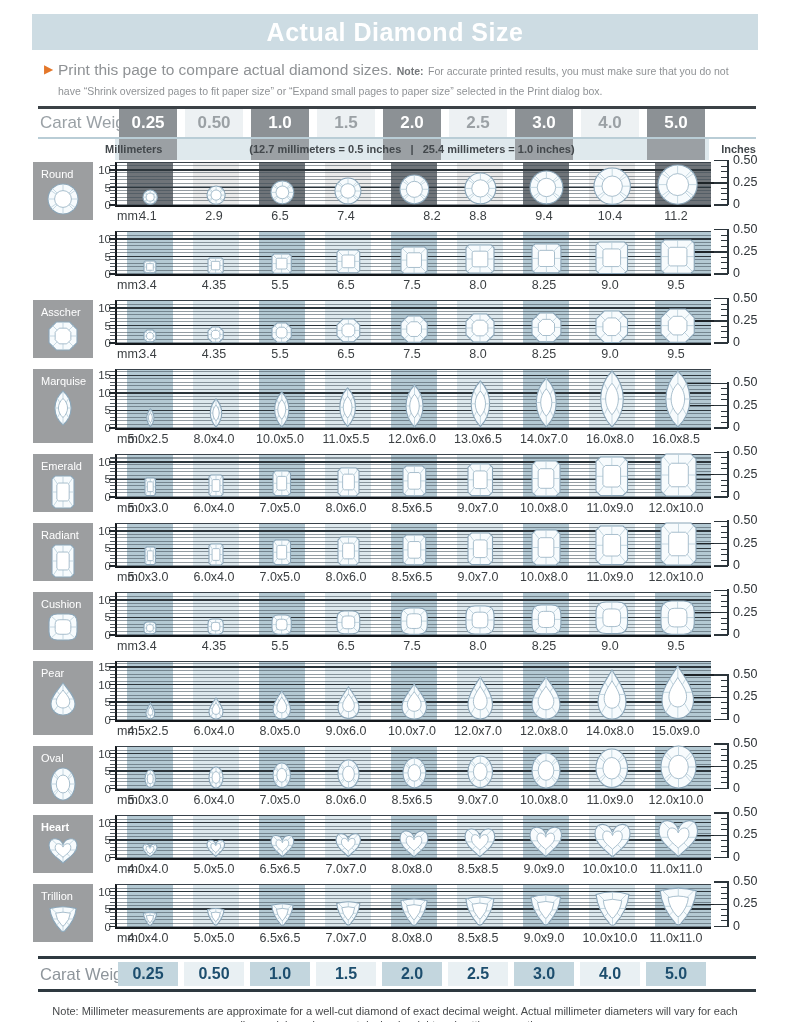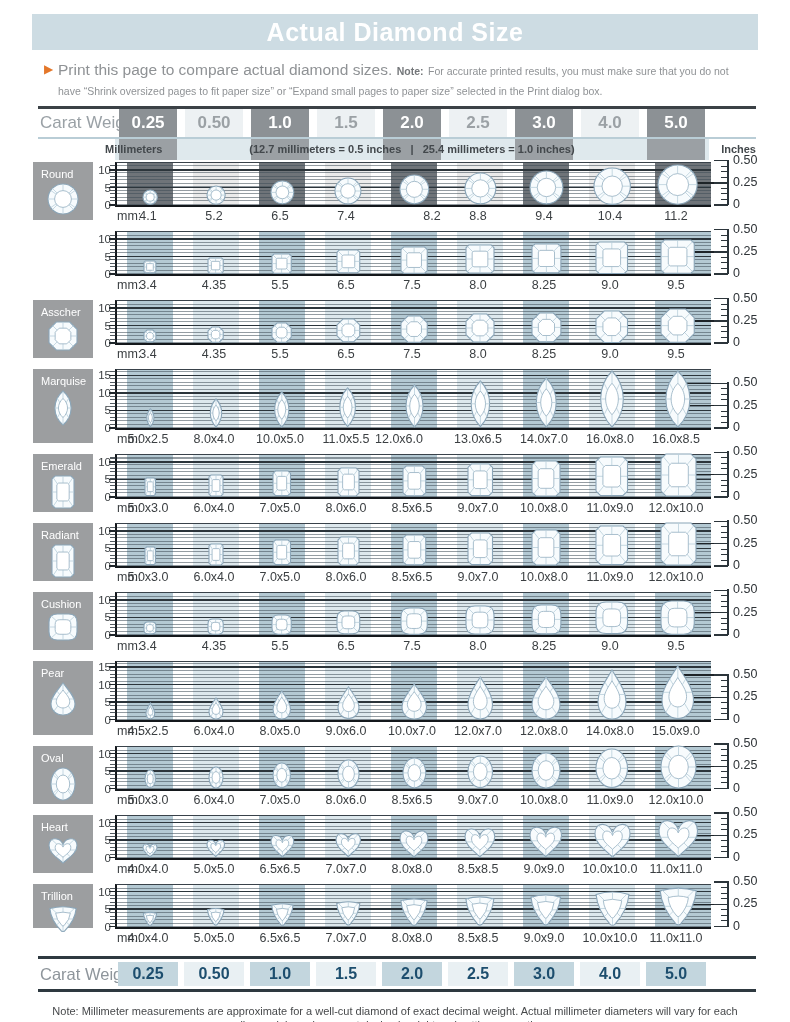--- a/index.html
+++ b/index.html
@@ -320,21 +320,21 @@
           <div class="rtick major" style="left: 3px; width: 14px; bottom: 43.7px;"></div>
           <div class="rlabel" style="bottom: 37.45px;">0.50</div>
           <div class="rlabel" style="bottom: 15.225px;">0.25</div>
           <div class="rlabel" style="bottom: -7px;">0</div>
         </div>
         <div class="leader" style="left: 556px; width: 46px; bottom: 21.475px;"></div>
       </div>
       <div class="mmrow" style="top: 47px;">
         <span class="mm-prefix">mm:</span>
         <span class="mm-val" style="left: 33px;">4.1</span>
-        <span class="mm-val" style="left: 99px;">5.2</span>
+        <span class="mm-val" style="left: 99px;">2.9</span>
         <span class="mm-val" style="left: 165px;">6.5</span>
         <span class="mm-val" style="left: 231px;">7.4</span>
         <span class="mm-val" style="left: 297px; margin-left: 20px;">8.2</span>
         <span class="mm-val" style="left: 363px;">8.8</span>
         <span class="mm-val" style="left: 429px;">9.4</span>
         <span class="mm-val" style="left: 495px;">10.4</span>
         <span class="mm-val" style="left: 561px;">11.2</span>
       </div>
     </div>
     <div class="dia-row" style="height: 64px;">
@@ -969,21 +969,21 @@
         </div>
         <div class="leader" style="left: 556px; width: 46px; bottom: 21.475px;"></div>
         <div class="leader" style="left: 556px; width: 46px; bottom: 43.7px;"></div>
       </div>
       <div class="mmrow" style="top: 62.75px;">
         <span class="mm-prefix">mm:</span>
         <span class="mm-val" style="left: 33px;">5.0x2.5</span>
         <span class="mm-val" style="left: 99px;">8.0x4.0</span>
         <span class="mm-val" style="left: 165px;">10.0x5.0</span>
         <span class="mm-val" style="left: 231px;">11.0x5.5</span>
-        <span class="mm-val" style="left: 284px;">12.0x6.0</span>
+        <span class="mm-val" style="left: 297px;">12.0x6.0</span>
         <span class="mm-val" style="left: 363px;">13.0x6.5</span>
         <span class="mm-val" style="left: 429px;">14.0x7.0</span>
         <span class="mm-val" style="left: 495px;">16.0x8.0</span>
         <span class="mm-val" style="left: 561px;">16.0x8.5</span>
       </div>
     </div>
     <div class="dia-row" style="height: 64px;">
       <div class="shape-box" style="height: 58px;"><span class="shape-name">Emerald</span><span class="shape-icon"><svg width="22.0" height="32.0" viewBox="0 0 22.0 32.0" style="overflow:visible;display:block">
             <defs>
               <clipPath id="cp41">
@@ -2096,21 +2096,21 @@
         <span class="mm-val" style="left: 165px;">7.0x5.0</span>
         <span class="mm-val" style="left: 231px;">8.0x6.0</span>
         <span class="mm-val" style="left: 297px;">8.5x6.5</span>
         <span class="mm-val" style="left: 363px;">9.0x7.0</span>
         <span class="mm-val" style="left: 429px;">10.0x8.0</span>
         <span class="mm-val" style="left: 495px;">11.0x9.0</span>
         <span class="mm-val" style="left: 561px;">12.0x10.0</span>
       </div>
     </div>
     <div class="dia-row" style="height: 64px;">
-      <div class="shape-box" style="height: 58px;"><span class="shape-name">Heart</span><span class="shape-icon"><svg width="28.0" height="26.0" viewBox="0 0 28.0 26.0" style="overflow:visible;display:block">
+      <div class="shape-box" style="height: 58px; font-weight: bold;"><span class="shape-name">Heart</span><span class="shape-icon"><svg width="28.0" height="26.0" viewBox="0 0 28.0 26.0" style="overflow:visible;display:block">
             <defs>
               <clipPath id="cp91">
                 <path d="M 14 7.8 C 11.76 0.52 0 -1.3 0 8.58 C 0 16.12 8.4 20.8 14 26 C 19.599999999999998 20.8 28 16.12 28 8.58 C 28 -1.3 16.24 0.52 14 7.8 Z"></path>
               </clipPath>
             </defs>
             <path d="M 14 7.8 C 11.76 0.52 0 -1.3 0 8.58 C 0 16.12 8.4 20.8 14 26 C 19.599999999999998 20.8 28 16.12 28 8.58 C 28 -1.3 16.24 0.52 14 7.8 Z" fill="#f7fbfd" stroke="#8aa5b8" stroke-width="1.1"></path>
             <g clip-path="url(#cp91)" stroke="#b9cfdb" stroke-width="0.8">
               <line x1="0.0" y1="0.0" x2="28.0" y2="26.0"></line>
               <line x1="28.0" y1="0.0" x2="0.0" y2="26.0"></line>
               <line x1="14.0" y1="0.0" x2="14.0" y2="26.0"></line>
@@ -2315,21 +2315,21 @@
         <span class="mm-val" style="left: 165px;">6.5x6.5</span>
         <span class="mm-val" style="left: 231px;">7.0x7.0</span>
         <span class="mm-val" style="left: 297px;">8.0x8.0</span>
         <span class="mm-val" style="left: 363px;">8.5x8.5</span>
         <span class="mm-val" style="left: 429px;">9.0x9.0</span>
         <span class="mm-val" style="left: 495px;">10.0x10.0</span>
         <span class="mm-val" style="left: 561px;">11.0x11.0</span>
       </div>
     </div>
     <div class="dia-row" style="height: 64px;">
-      <div class="shape-box" style="height: 44px;"><span class="shape-name">Trillion</span><span class="shape-icon"><svg width="28.0" height="26.0" viewBox="0 0 28.0 26.0" style="overflow:visible;display:block">
+      <div class="shape-box" style="height: 58px;"><span class="shape-name">Trillion</span><span class="shape-icon"><svg width="28.0" height="26.0" viewBox="0 0 28.0 26.0" style="overflow:visible;display:block">
             <defs>
               <clipPath id="cp101">
                 <path d="M 0.84 2.6 Q 14 -1.04 27.16 2.6 Q 26.040000000000003 14.3 15.680000000000001 24.96 Q 14 26 12.32 24.96 Q 1.9600000000000002 14.3 0.84 2.6 Z"></path>
               </clipPath>
             </defs>
             <path d="M 0.84 2.6 Q 14 -1.04 27.16 2.6 Q 26.040000000000003 14.3 15.680000000000001 24.96 Q 14 26 12.32 24.96 Q 1.9600000000000002 14.3 0.84 2.6 Z" fill="#f7fbfd" stroke="#8aa5b8" stroke-width="1.1"></path>
             <g clip-path="url(#cp101)" stroke="#b9cfdb" stroke-width="0.8">
               <line x1="0.0" y1="0.0" x2="28.0" y2="26.0"></line>
               <line x1="28.0" y1="0.0" x2="0.0" y2="26.0"></line>
               <line x1="14.0" y1="0.0" x2="14.0" y2="26.0"></line>

